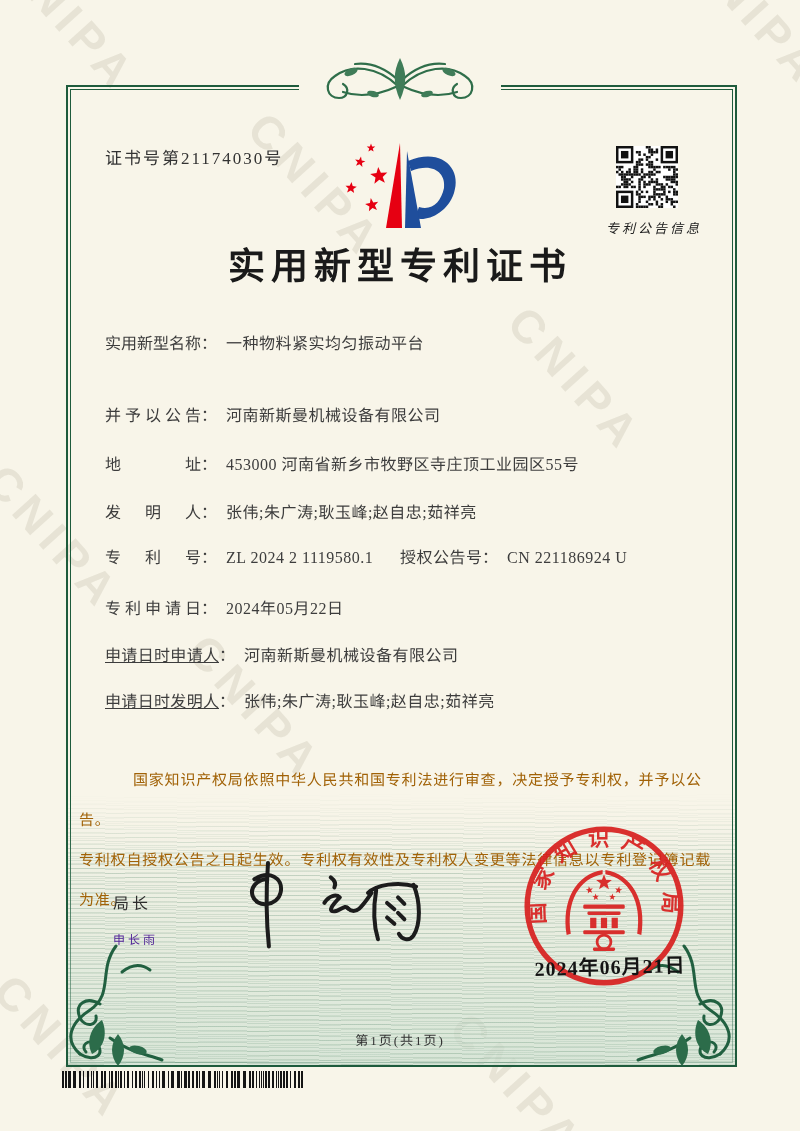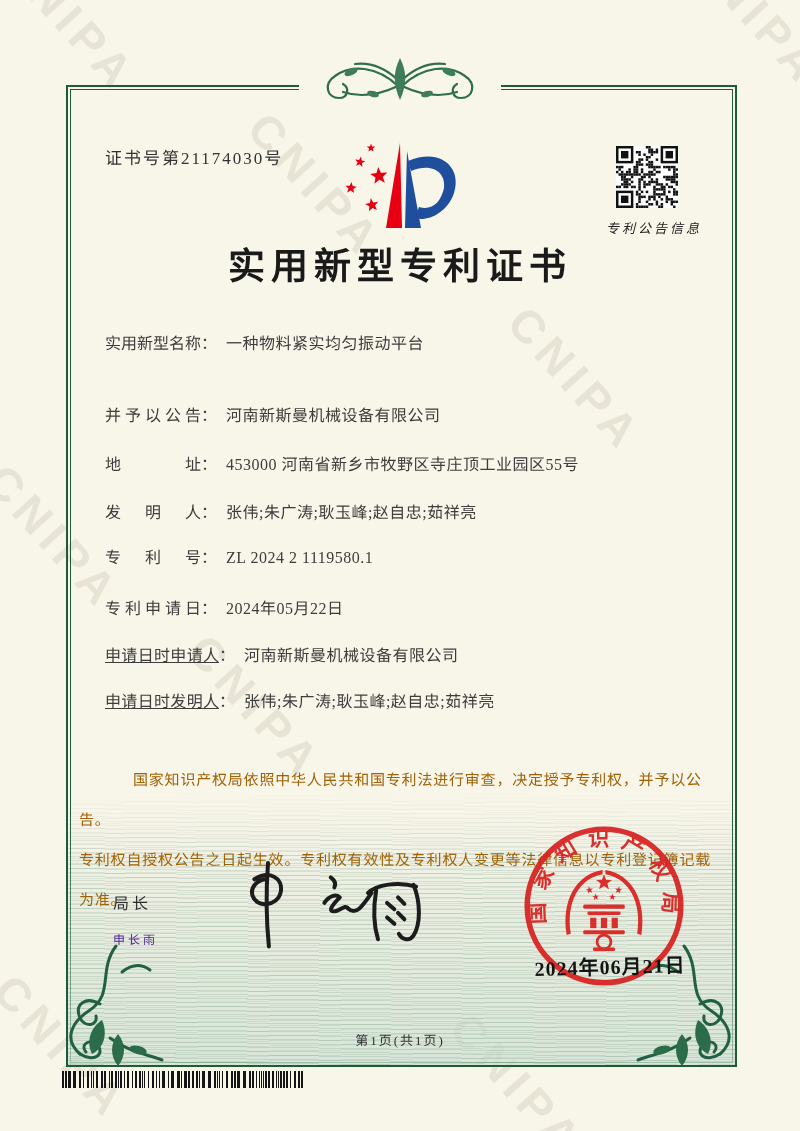--- a/index.html
+++ b/index.html
@@ -399,20 +399,23 @@
 </div>
 <div class="row" style="top:451px;">
   <span class="lbl">地址</span><span class="colon">：</span><span class="val">453000 河南省新乡市牧野区寺庄顶工业园区55号</span>
 </div>
 <div class="row" style="top:499px;">
   <span class="lbl">发明人</span><span class="colon">：</span><span class="val">张伟;朱广涛;耿玉峰;赵自忠;茹祥亮</span>
 </div>
 
 <div class="row" style="top:520px;width:620px;margin-top:24px;">
   <span class="lbl">专利号</span><span class="colon">：</span><span class="val">ZL 2024 2 1119580.1</span>
+  <span class="rcol">
+    <span class="rlbl">授权公告号</span><span class="colon">：</span><span class="val">CN 221186924 U</span>
+  </span>
 </div>
 <div class="row" style="top:595px;width:620px;">
   <span class="lbl">专利申请日</span><span class="colon">：</span><span class="val">2024年05月22日</span>
 </div>
 
 <div class="row" style="top:642px;">
   <span class="lbl-wide">申请日时申请人</span><span class="colon">：</span><span class="val">河南新斯曼机械设备有限公司</span>
 </div>
 <div class="row" style="top:688px;">
   <span class="lbl-wide">申请日时发明人</span><span class="colon">：</span><span class="val">张伟;朱广涛;耿玉峰;赵自忠;茹祥亮</span>

